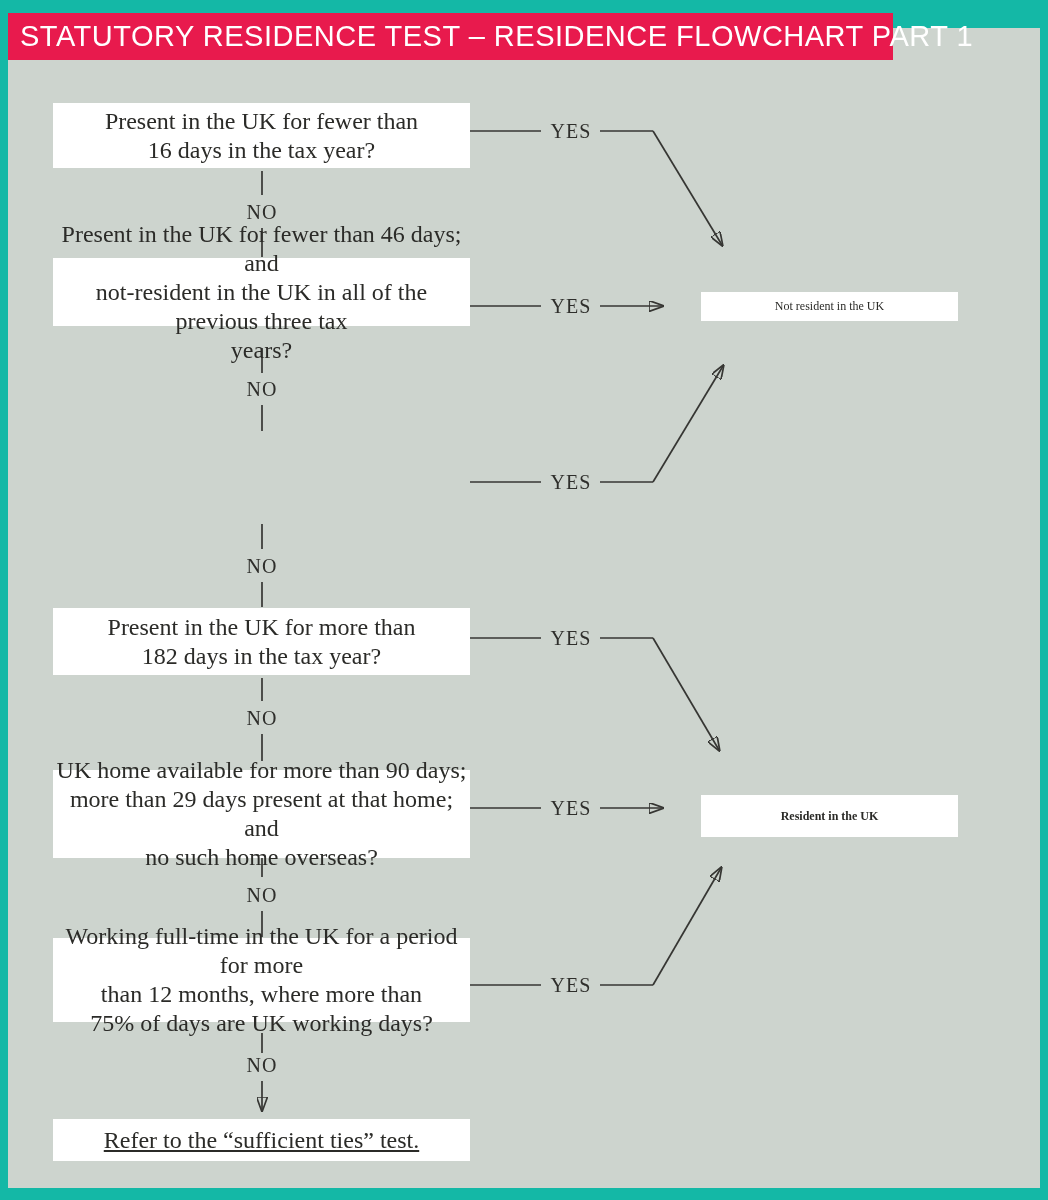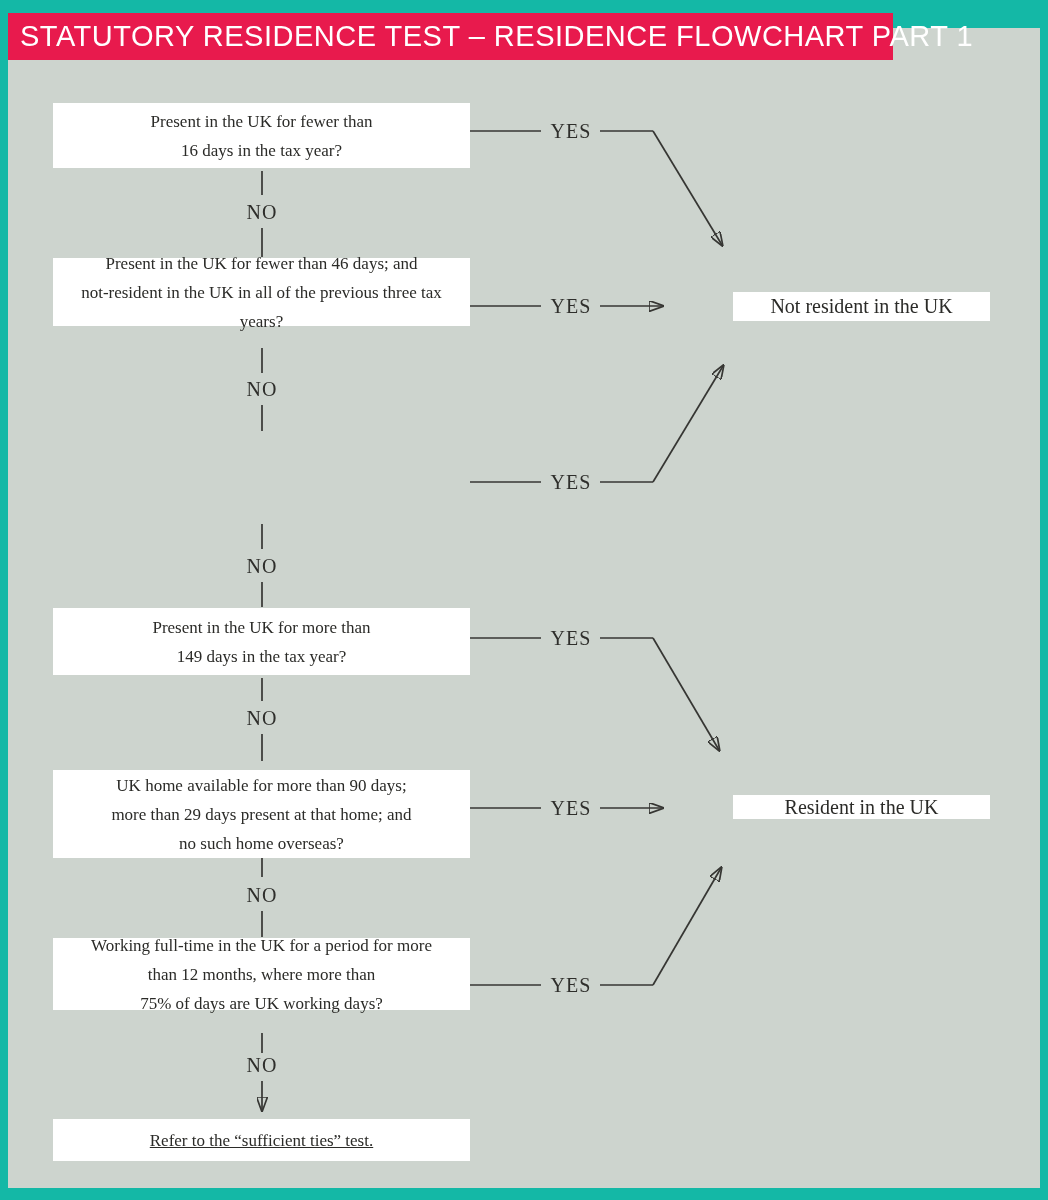--- a/index.html
+++ b/index.html
@@ -28,30 +28,30 @@
     color:#ffffff;
     padding-left:12px;
     white-space:nowrap;
   }
   .qbox{
     position:absolute;left:53px;width:417px;
     background:#ffffff;
     display:flex;align-items:center;justify-content:center;
     text-align:center;
     color:#2b2b28;
-    font-size:17px;line-height:29px;
+    font-size:24px;line-height:29px;
     white-space:pre-line;
   }
   .rbox{
-    position:absolute;left:733px;width:257px;
+    position:absolute;left:701px;width:257px;
     background:#ffffff;
     display:flex;align-items:center;justify-content:center;
     text-align:right;
     color:#2b2b28;
-    font-size:20px;
+    font-size:12px;
   }
   .lbl{
     position:absolute;
     width:56px;height:28px;
     display:flex;align-items:center;justify-content:center;
     color:#2e2e2b;
     font-size:20px;
     letter-spacing:1px;
   }
   svg.connectors{
@@ -118,32 +118,32 @@
     <line x1="600" y1="985" x2="653" y2="985"></line>
     <path d="M653,985 L721,868" marker-end="url(#arrBig)"></path>
   </svg>
 
   <div class="qbox" style="top:103px;height:65px;">Present in the UK for fewer than
 16 days in the tax year?</div>
   <div class="qbox" style="top:258px;height:68px;">Present in the UK for fewer than 46 days; and
 not-resident in the UK in all of the previous three tax
 years?</div>
   <div class="qbox" style="top:608px;height:67px;">Present in the UK for more than
-149 days in the tax year?</div>
+182 days in the tax year?</div>
   <div class="qbox" style="top:762px;height:88px;margin-top:8px;">UK home available for more than 90 days;
 more than 29 days present at that home; and
 no such home overseas?</div>
-  <div class="qbox" style="top:938px;height:72px;">Working full-time in the UK for a period for more
+  <div class="qbox" style="top:938px;height:84px;">Working full-time in the UK for a period for more
 than 12 months, where more than
 75% of days are UK working days?</div>
 
   <div class="qbox" style="top:1119px;height:42px;text-decoration:underline;">Refer to the “sufficient ties” test.</div>
 
   <div class="rbox" style="top:292px;height:29px;">Not resident in the UK</div>
-  <div class="rbox" style="top:795px;height:24px;">Resident in the UK</div>
+  <div class="rbox" style="top:795px;height:42px;font-weight:bold;">Resident in the UK</div>
 
   <div class="lbl" style="left:234px;top:198px;">NO</div>
   <div class="lbl" style="left:234px;top:375px;">NO</div>
   <div class="lbl" style="left:234px;top:552px;">NO</div>
   <div class="lbl" style="left:234px;top:704px;">NO</div>
   <div class="lbl" style="left:234px;top:881px;">NO</div>
   <div class="lbl" style="left:234px;top:1051px;">NO</div>
 
   <div class="lbl" style="left:543px;top:117px;">YES</div>
   <div class="lbl" style="left:543px;top:292px;">YES</div>

